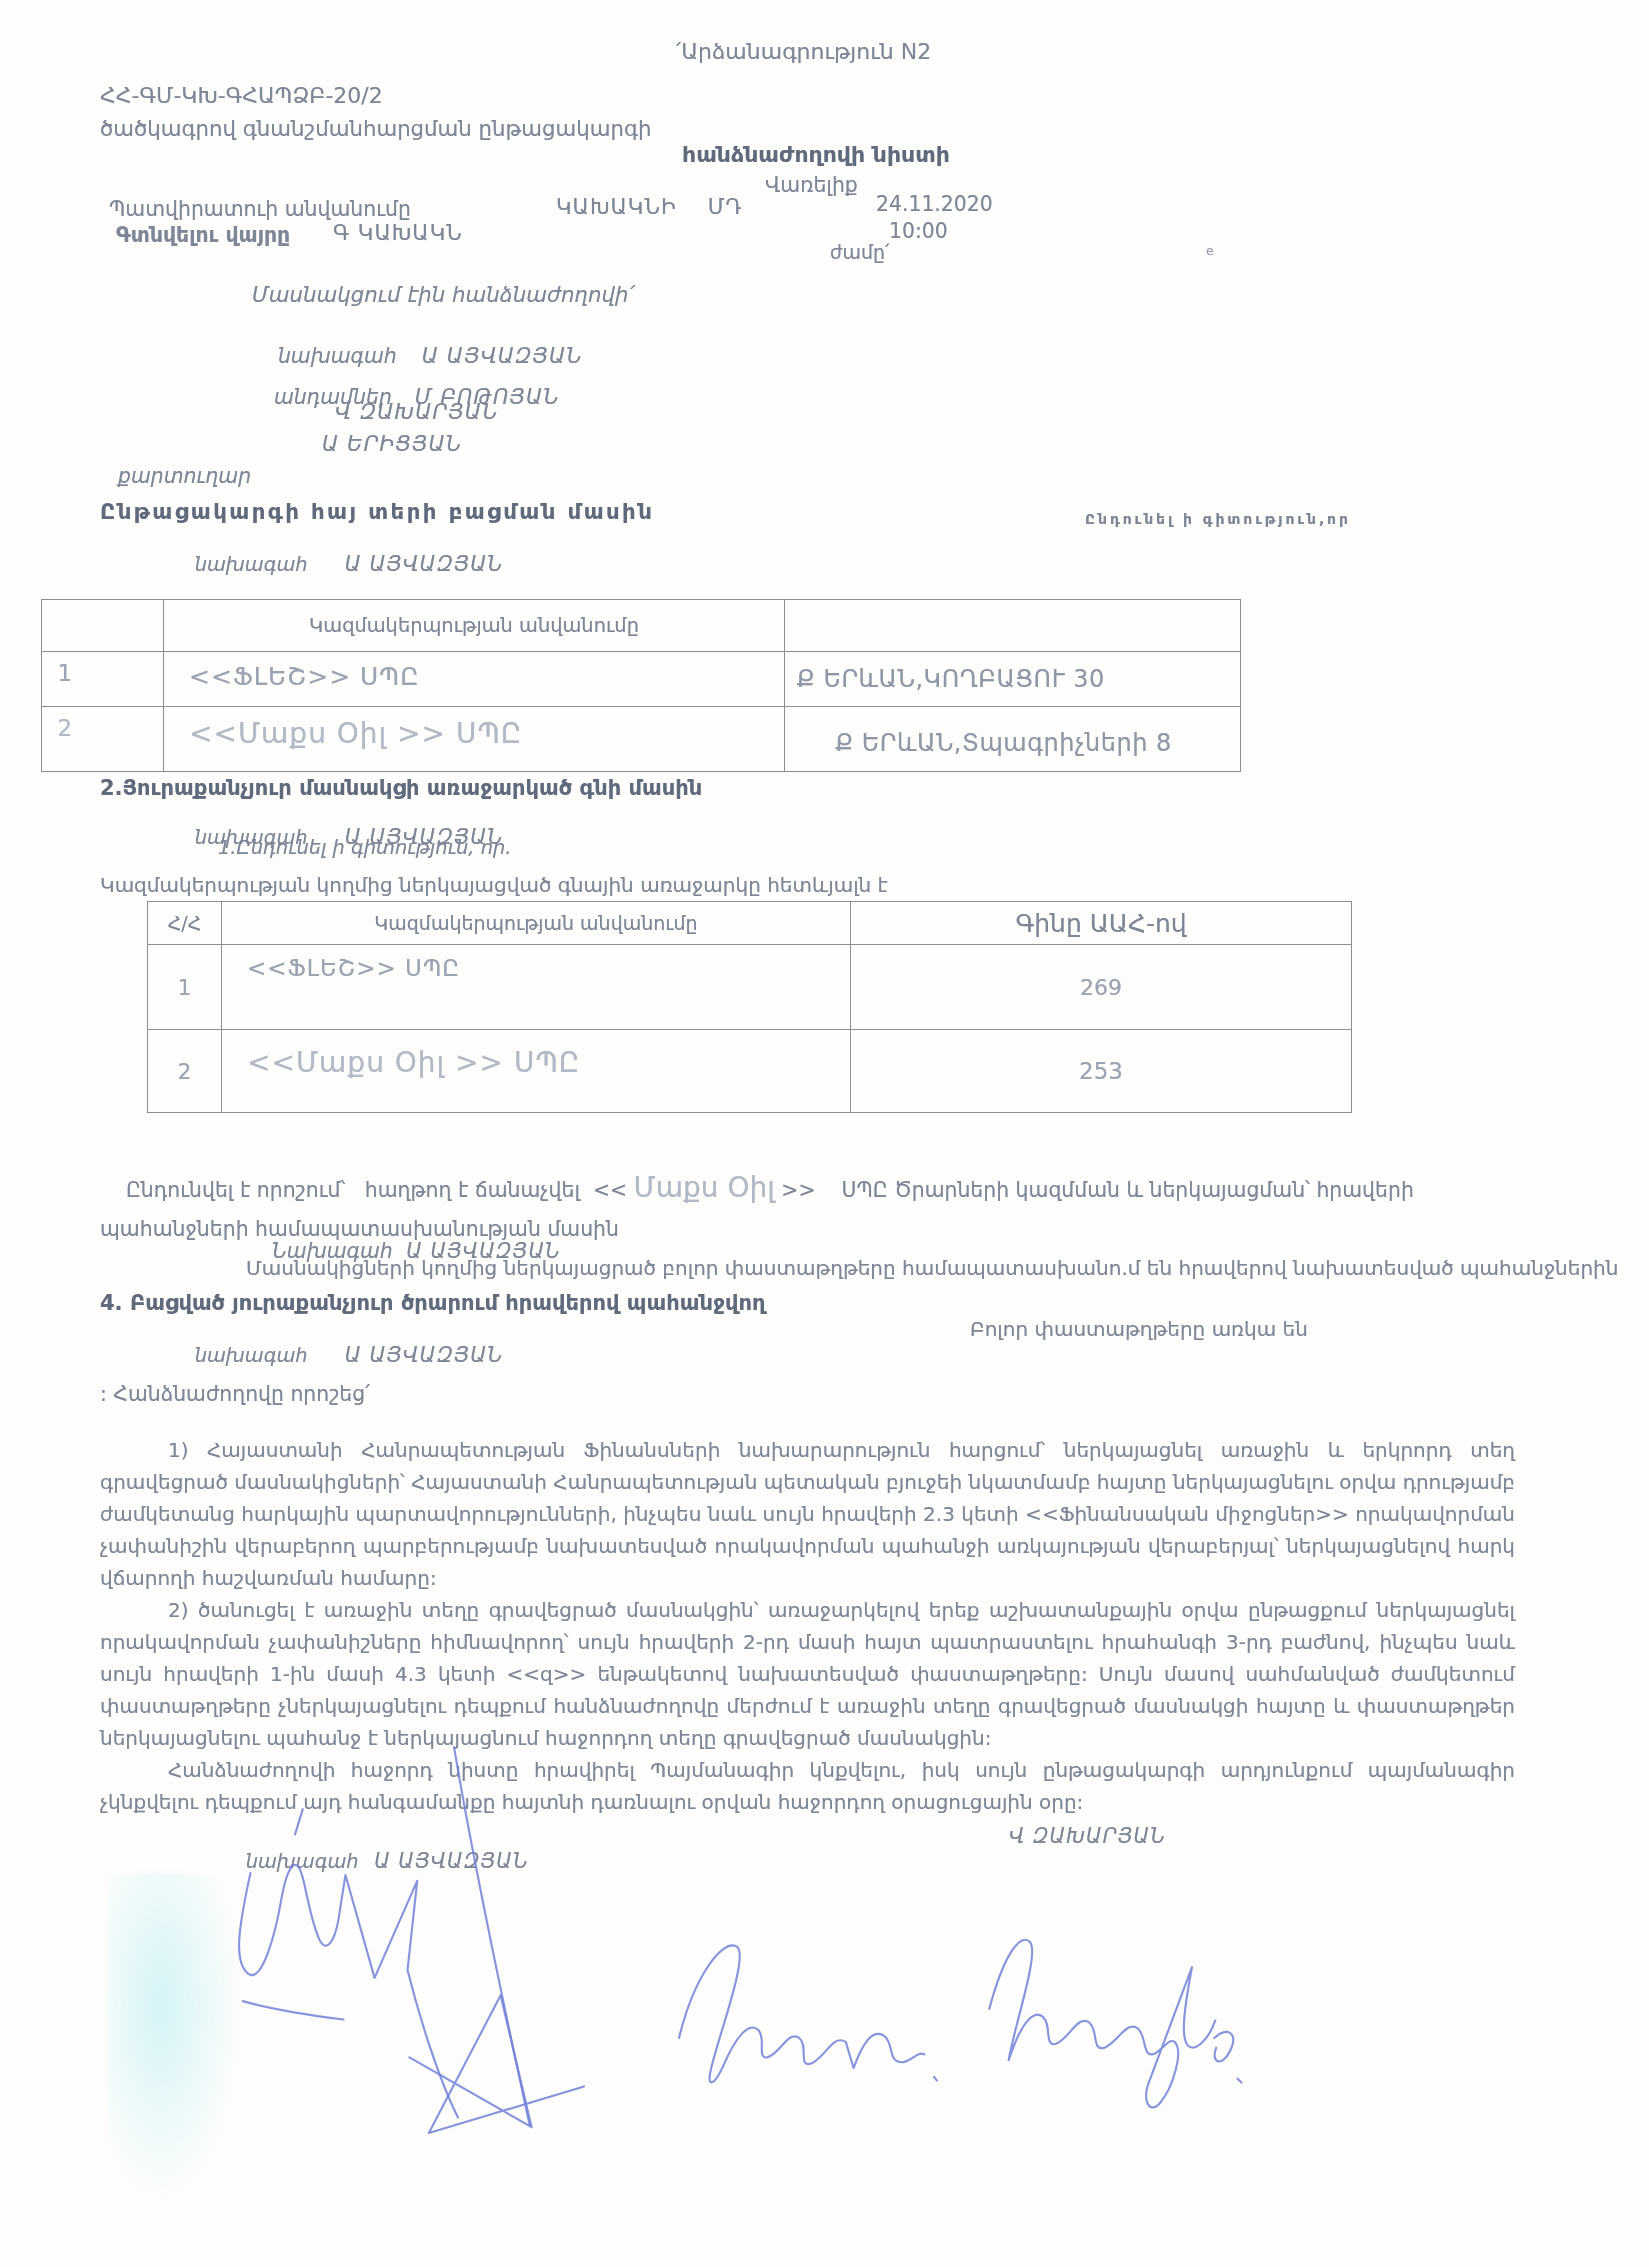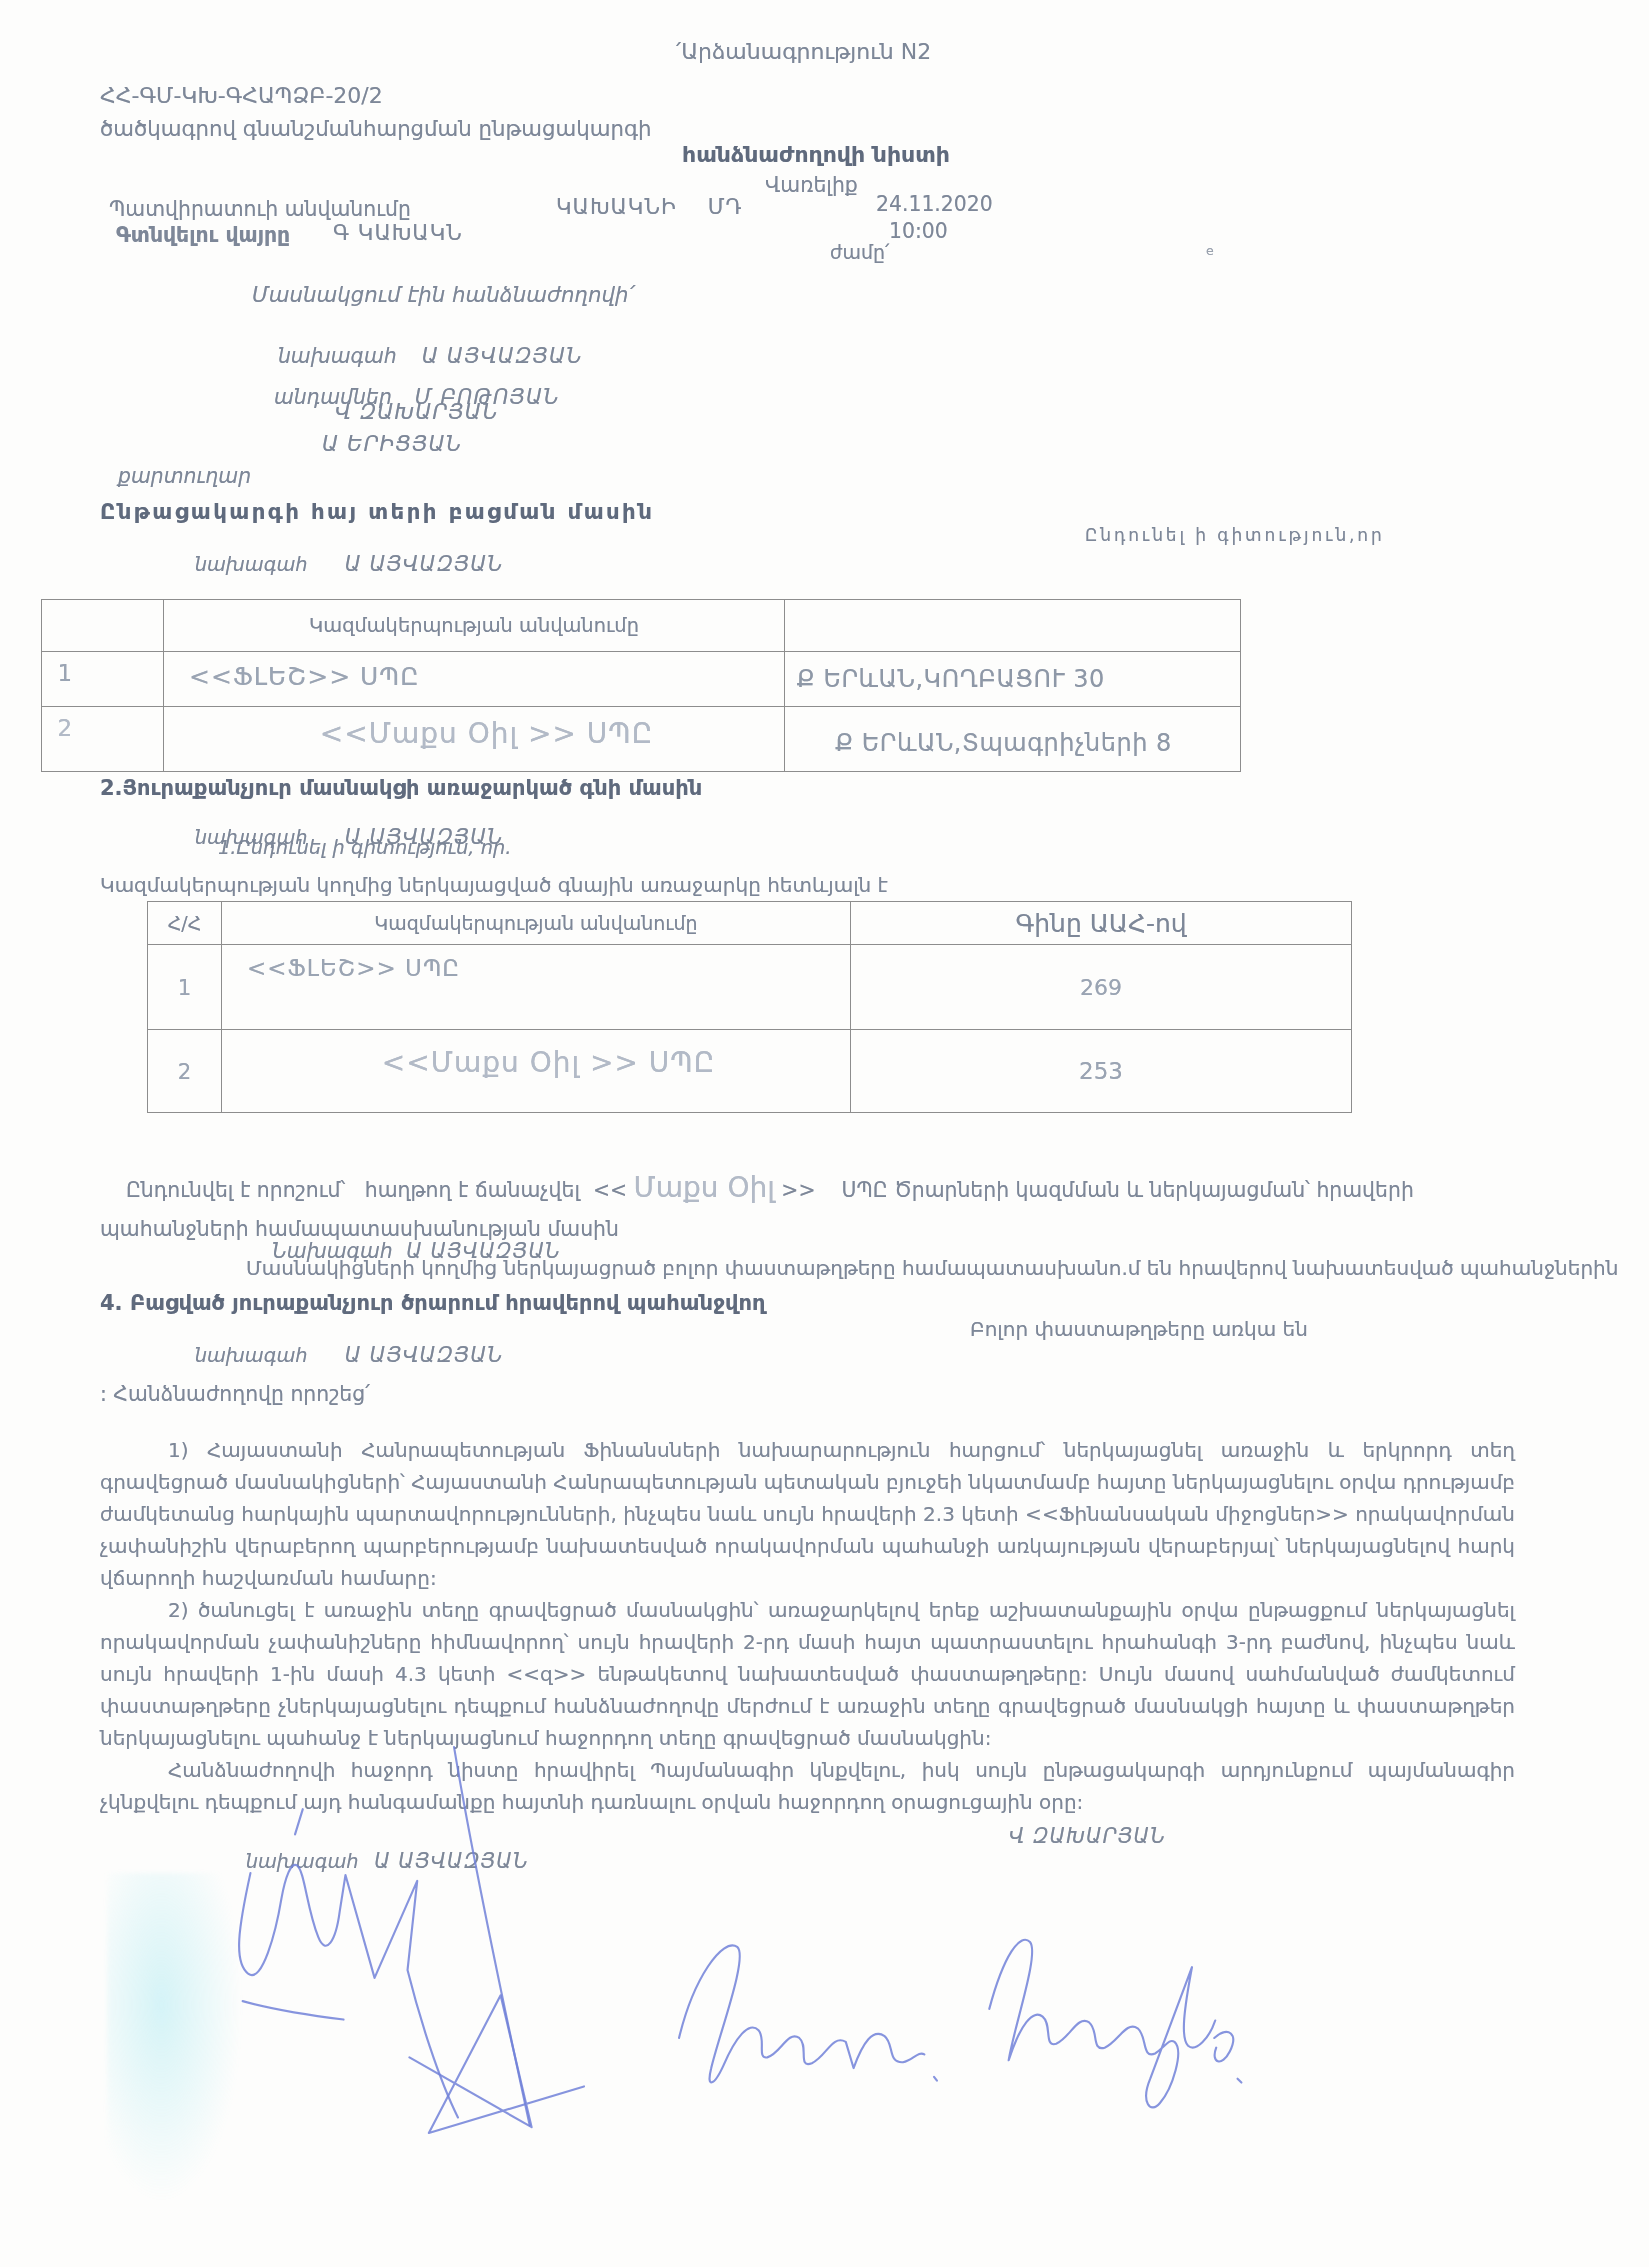--- a/index.html
+++ b/index.html
@@ -17,21 +17,21 @@
   .it{font-style:italic;}
   .b{font-weight:bold;color:var(--ink_bold);}
   .name{font-style:italic;}
   .flowwrap{white-space:pre-wrap;}
   .doc-table{border-collapse:collapse;table-layout:fixed;position:absolute;}
   .doc-table td{border:1.6px solid var(--border);overflow:hidden;}
   .t2 td{border-width:1.3px;}
   .thcell{text-align:center;vertical-align:middle;font-size:19.4px;color:var(--ink);}
   .nocell{vertical-align:top;padding:7.8px 0 0 15.5px;font-size:23px;color:var(--light);}
   .orgcell{vertical-align:top;padding:9.7px 0 0 25px;font-size:25px;color:var(--light);letter-spacing:1px;}
-  .org-big{font-size:28px;color:var(--lighter);text-align:center;}
+  .org-big{font-size:28px;color:var(--lighter);}
   .addrcell{vertical-align:middle;font-size:24px;color:var(--ink_light);letter-spacing:0.5px;}
   .pricecell{text-align:center;vertical-align:middle;font-size:22px;color:var(--light);}
   .para{margin:0;font-size:20px;line-height:32px;text-indent:68px;text-align:justify;white-space:normal;color:var(--ink);}
   .winner{font-size:28px;color:var(--lighter);}
   svg.sig{position:absolute;left:97px;top:1718px;}
   svg.sig path{fill:none;stroke:var(--signature);stroke-width:2.2;stroke-linecap:round;stroke-linejoin:round;opacity:.85;}
   .smudge{position:absolute;left:107px;top:1873px;width:136px;height:330px;
     background:radial-gradient(ellipse at 40% 40%, rgba(110,220,235,.28), rgba(110,220,235,0) 70%);
     filter:blur(1.9px);}
 </style>
@@ -63,21 +63,21 @@
     <span>անդամներ</span><span class="name" style="font-size:21.3px;margin-left:23px;letter-spacing:1px;">Մ ԲՈԹՈՅԱՆ</span>
   </div>
   <div class="t it" style="left:335px;top:399px;font-size:21.3px;letter-spacing:1px;">Վ ԶԱԽԱՐՅԱՆ</div>
   <div class="t it" style="left:322px;top:431px;font-size:21.3px;letter-spacing:1px;">Ա ԵՐԻՑՅԱՆ</div>
   <div class="t it" style="left:118px;top:464px;font-size:20.4px;">քարտուղար</div>
 
   <div class="t b" style="left:100px;top:499px;font-size:21.3px;letter-spacing:2.4px;">Ընթացակարգի հայ տերի բացման մասին</div>
   <div class="t it" style="left:170px;top:529px;font-size:19.4px;">
     <span>նախագահ</span><span class="name" style="font-size:21px;margin-left:37px;letter-spacing:1px;">Ա ԱՅՎԱԶՅԱՆ</span>
   </div>
-  <div class="t" style="left:1085px;top:525px;font-size:17px;letter-spacing:2.9px;">Ընդունել ի գիտություն,որ</div>
+  <div class="t" style="left:1085px;top:511px;font-size:14px;letter-spacing:2.9px;font-weight:bold;">Ընդունել ի գիտություն,որ</div>
 
   <table class="doc-table" style="left:41px;top:599px;width:1199px;">
     <colgroup>
         <col style="width:122px">
         <col style="width:621px">
         <col style="width:456px">
       </colgroup>
     <tbody>
         <tr style="height:52px;">
       <td></td>

